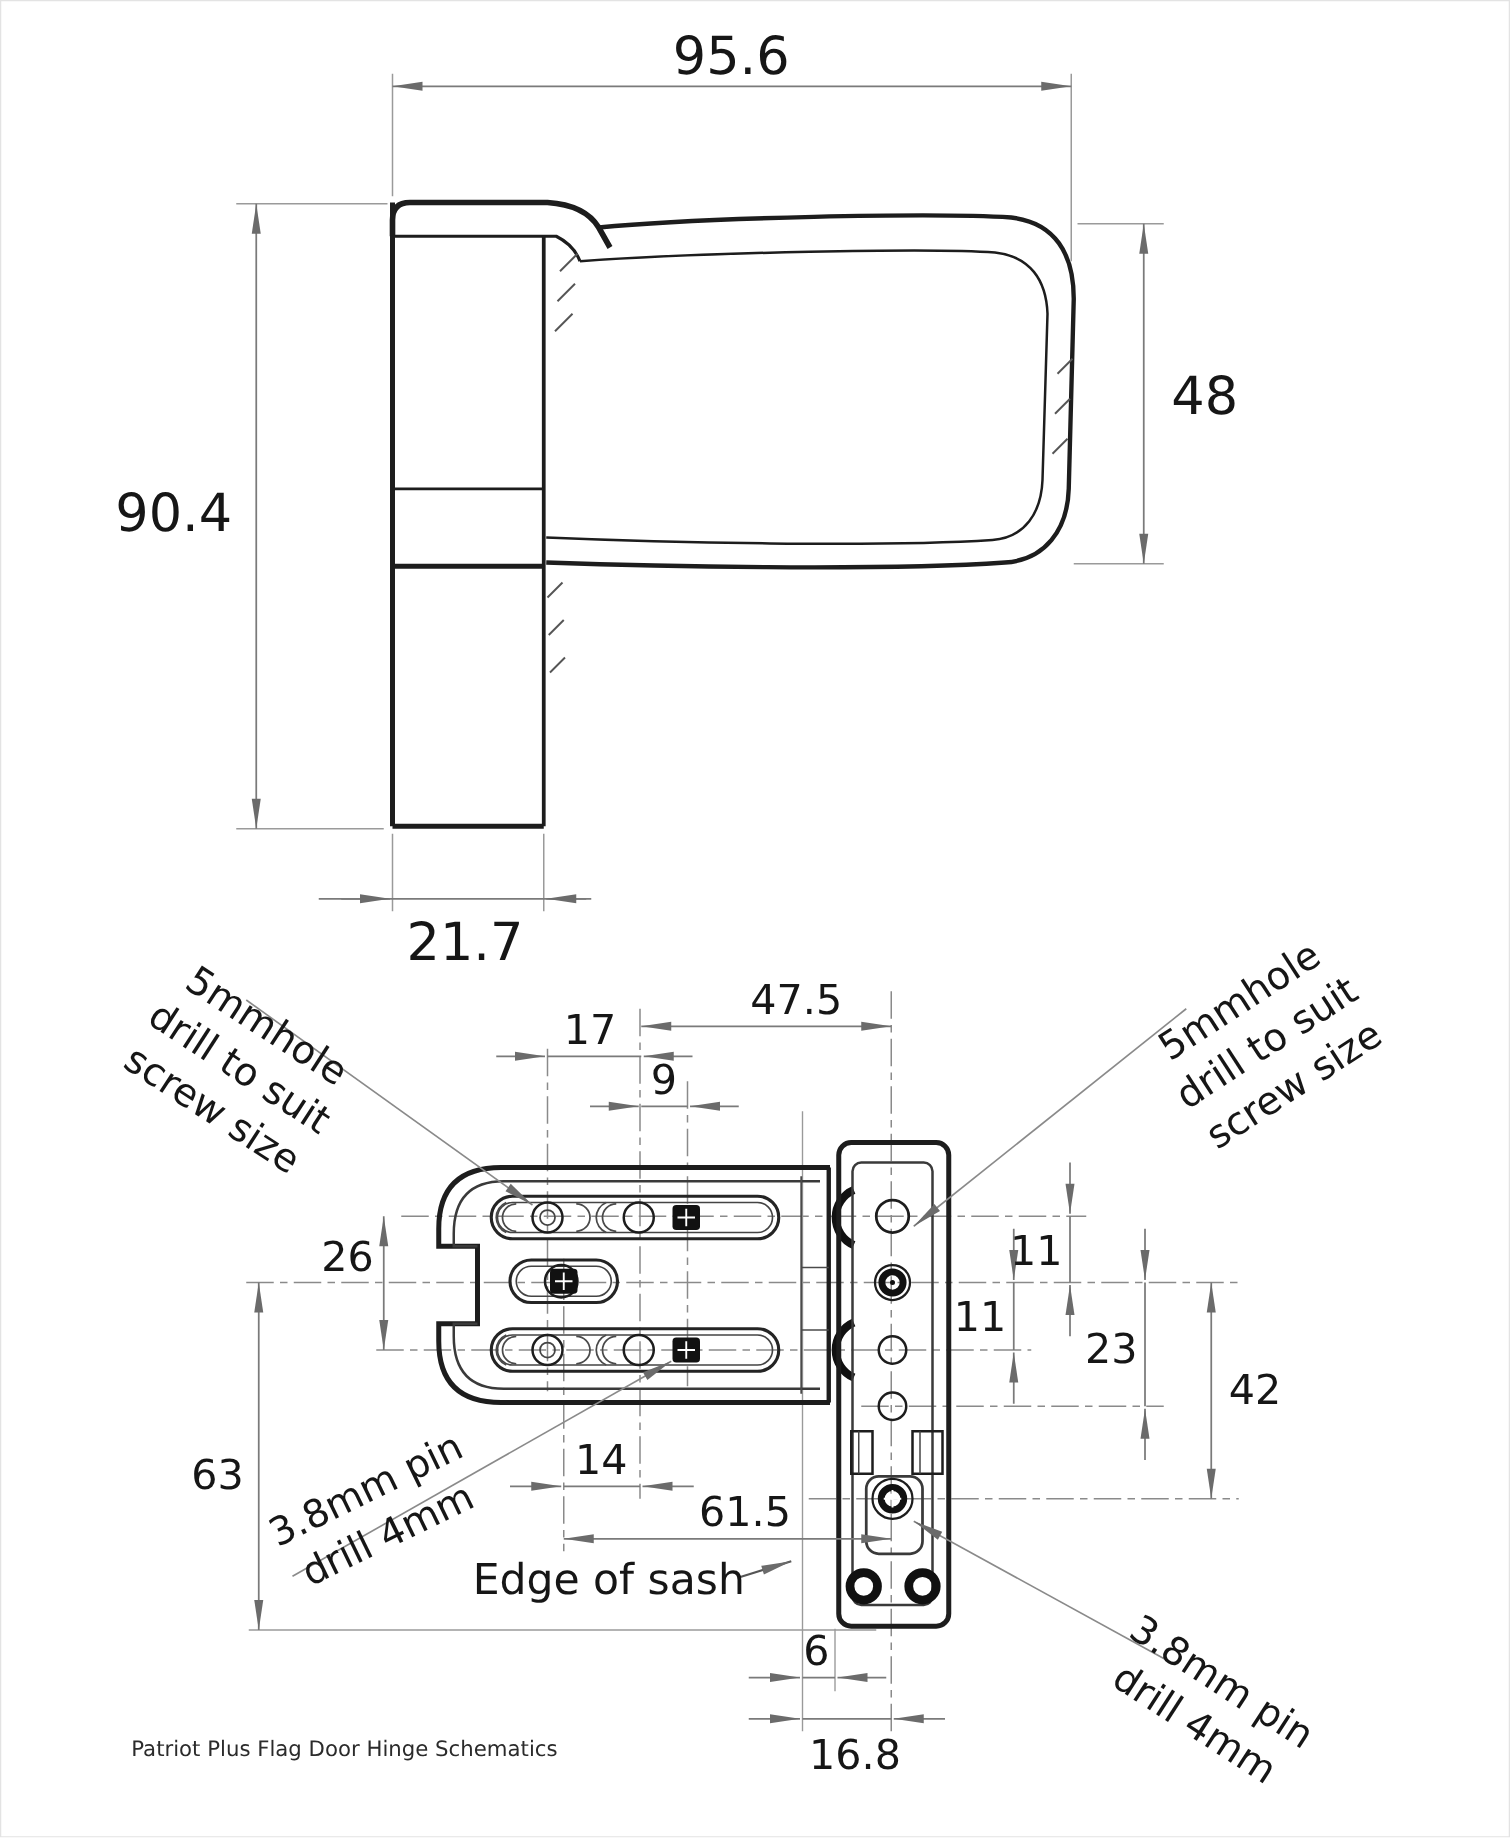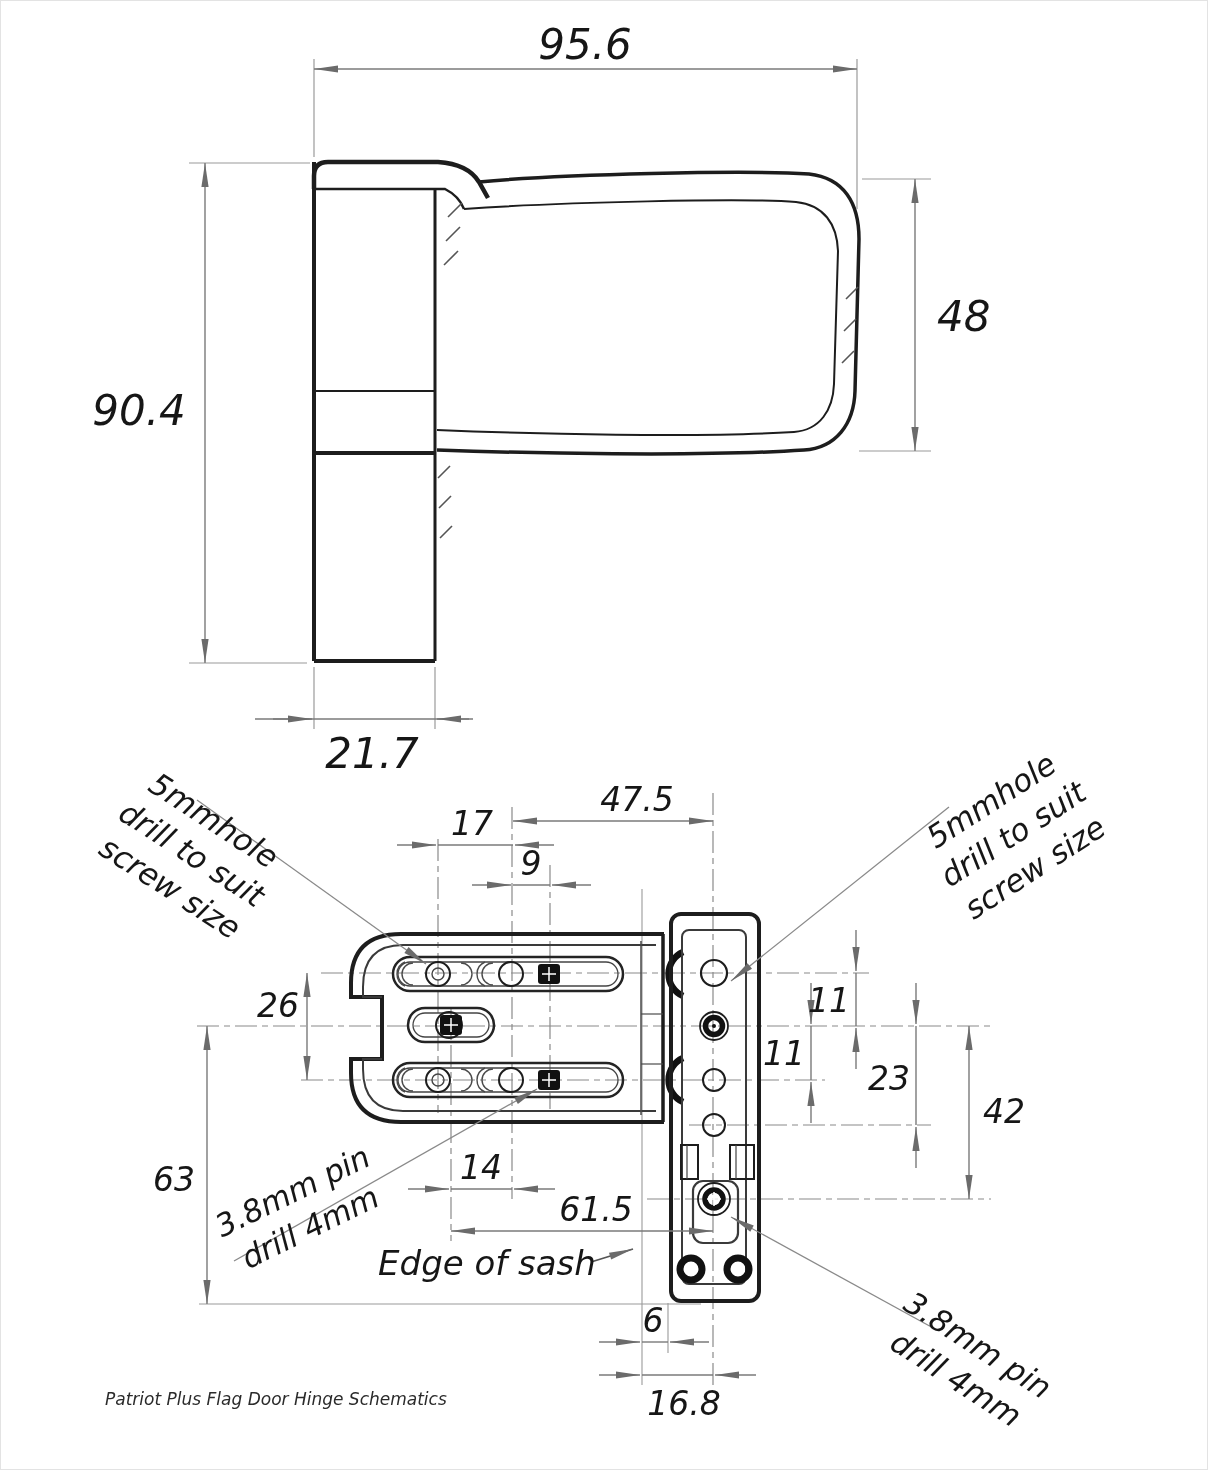--- a/index.html
+++ b/index.html
@@ -1,19 +1,19 @@
 <!DOCTYPE html>
 <html><head>
 <meta charset="utf-8">
 <style>
   html,body{margin:0;padding:0;background:#fff;}
   .page{
     width:1208px;height:1470px;position:relative;background:#ffffff;
     font-family:"DejaVu Sans","Liberation Sans",sans-serif;
-    overflow:hidden;border:1px solid #e3e3e3;box-sizing:border-box;font-style:italic;
+    overflow:hidden;border:1px solid #e3e3e3;box-sizing:border-box;
   }
   svg{display:block;}
   text{fill:#161616;}
   .dimtext{font-size:33px;}
   .dimtext-big{font-size:42px;}
   .notetext{font-size:31px;}
   .edgetext{font-size:34px;}
   .titletext{font-size:17px;fill:#2b2b2b;}
 </style>
 </head>

